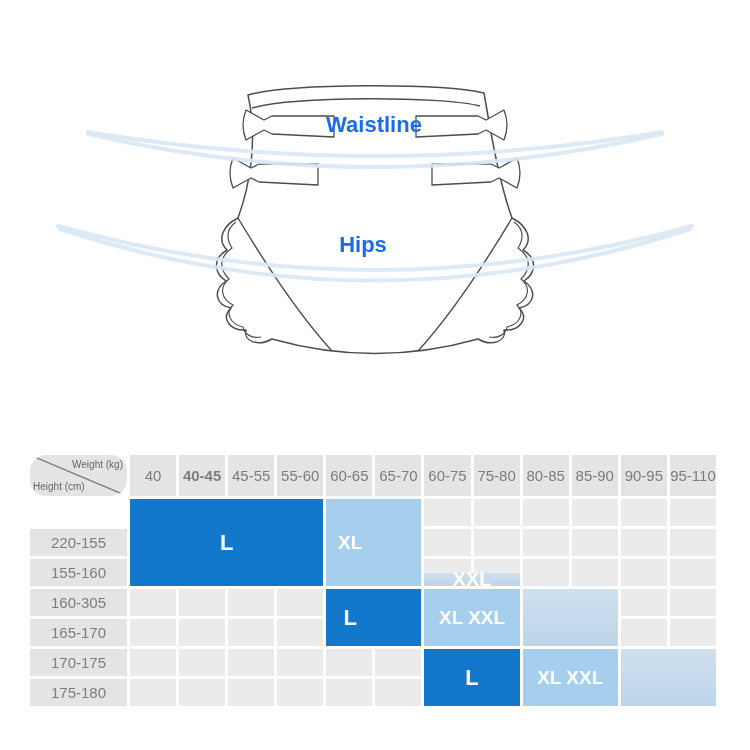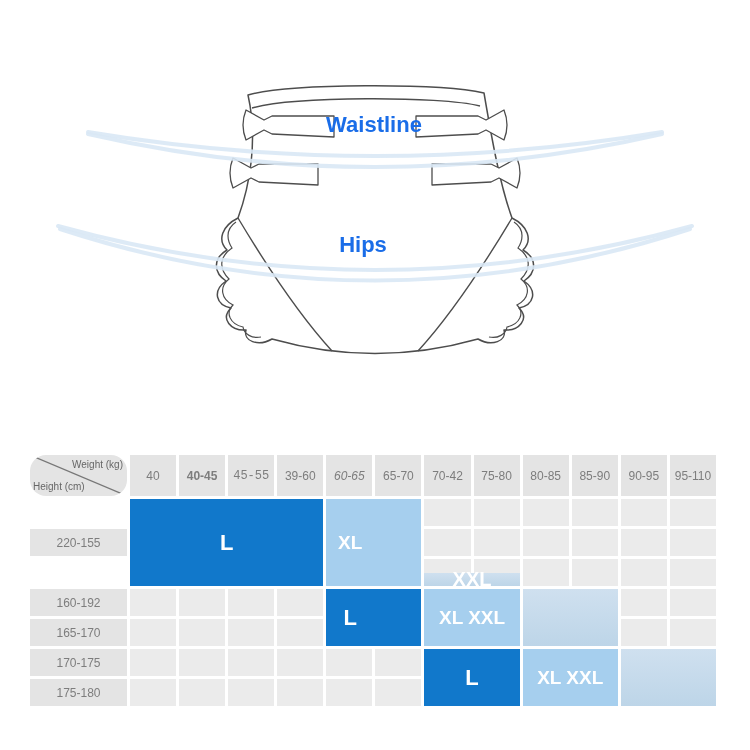--- a/index.html
+++ b/index.html
@@ -23,21 +23,21 @@
   
   .size-table{
     position:absolute;left:30px;top:455px;width:686px;
     display:grid;
     grid-template-columns:97px repeat(12,1fr);
     grid-template-rows:41px repeat(7,27px);
     gap:3px;background:#ffffff;
   }
   .cell{background:#ebebeb;}
   .hcell{
-    background:#e4e4e4;color:#7d7d7d;font-size:12px;
+    background:#e4e4e4;color:#7d7d7d;font-size:15px;
     display:flex;align-items:center;justify-content:center;
     white-space:nowrap;
   }
   .corner{position:relative;background:#e4e4e4;overflow:hidden;border-radius:16px;}
   .corner svg{position:absolute;left:0;top:0;}
   .corner .wt{position:absolute;top:4px;right:4px;font-size:10px;color:#666;}
   .corner .ht{position:absolute;bottom:4px;left:3px;font-size:10px;color:#666;}
   .block{
     position:relative;z-index:2;display:flex;align-items:center;justify-content:center;
     color:#ffffff;font-weight:bold;
@@ -97,32 +97,33 @@
     <div class="corner" style="grid-column:1;grid-row:1">
       <svg width="97" height="41" viewBox="0 0 97 41">
         <line x1="0" y1="0" x2="97" y2="41" stroke="#777777" stroke-width="1.2"></line>
       </svg>
       <span class="wt">Weight (kg)</span>
       <span class="ht">Height (cm)</span>
     </div>
 
   <div class="hcell" style="grid-area: 1 / 2;">40</div>
       <div class="hcell" style="grid-area: 1 / 3; font-weight: bold;">40-45</div>
-      <div class="hcell" style="grid-area: 1 / 4; font-family: Liberation Mono, monospace;">45-55</div>
-      <div class="hcell" style="grid-area: 1 / 5;">39-60</div>
-      <div class="hcell" style="grid-area: 1 / 6; font-style: italic;">60-65</div>
+      <div class="hcell" style="grid-area: 1 / 4;">45-55</div>
+      <div class="hcell" style="grid-area: 1 / 5;">55-60</div>
+      <div class="hcell" style="grid-area: 1 / 6;">60-65</div>
       <div class="hcell" style="grid-area: 1 / 7;">65-70</div>
-      <div class="hcell" style="grid-area: 1 / 8;">70-42</div>
+      <div class="hcell" style="grid-area: 1 / 8;">60-75</div>
       <div class="hcell" style="grid-area: 1 / 9;">75-80</div>
       <div class="hcell" style="grid-area: 1 / 10;">80-85</div>
       <div class="hcell" style="grid-area: 1 / 11;">85-90</div>
       <div class="hcell" style="grid-area: 1 / 12;">90-95</div>
       <div class="hcell" style="grid-area: 1 / 13;">95-110</div>
       <div class="hcell" style="grid-area: 3 / 1;">220-155</div>
-      <div class="hcell" style="grid-area: 5 / 1;">160-192</div>
+      <div class="hcell" style="grid-area: 4 / 1;">155-160</div>
+      <div class="hcell" style="grid-area: 5 / 1;">160-305</div>
       <div class="hcell" style="grid-area: 6 / 1;">165-170</div>
       <div class="hcell" style="grid-area: 7 / 1;">170-175</div>
       <div class="hcell" style="grid-area: 8 / 1;">175-180</div>
       <div class="cell" style="grid-area: 2 / 2;"></div>
       <div class="cell" style="grid-area: 2 / 3;"></div>
       <div class="cell" style="grid-area: 2 / 4;"></div>
       <div class="cell" style="grid-area: 2 / 5;"></div>
       <div class="cell" style="grid-area: 2 / 6;"></div>
       <div class="cell" style="grid-area: 2 / 7;"></div>
       <div class="cell" style="grid-area: 2 / 8;"></div>

